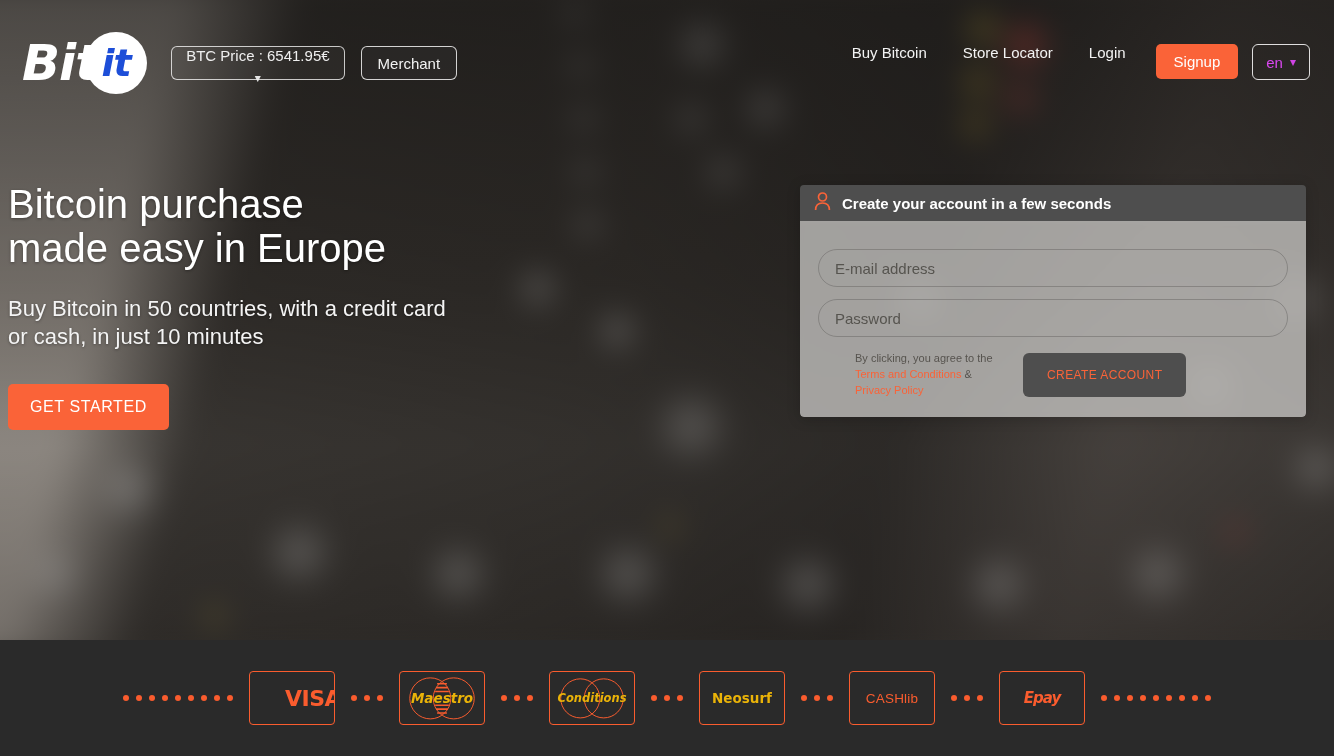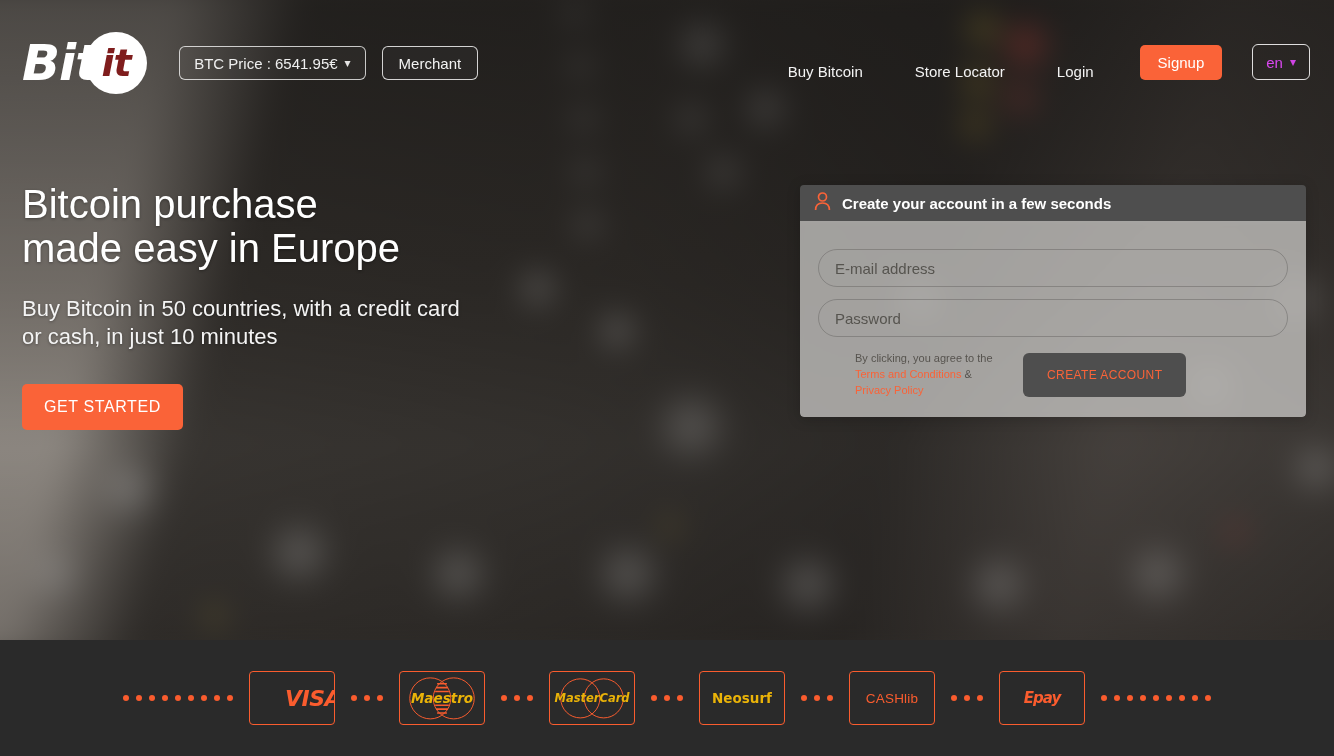--- a/index.html
+++ b/index.html
@@ -76,59 +76,59 @@
     font-size: 50px; font-weight: bold; font-style: italic; color: #fff;
     letter-spacing: -1px; line-height: 1;
     font-family: "DejaVu Sans", sans-serif;
   }
   .logo-circle {
     width: 62px; height: 62px; border-radius: 50%; background: #fff;
     display: flex; align-items: center; justify-content: center;
     margin-left: -13px;
   }
   .logo-it {
-    font-size: 38px; font-weight: bold; font-style: italic; color: #7f1d1d;
+    font-size: 38px; font-weight: bold; font-style: italic; color: #1d4ed8;
     line-height: 1; letter-spacing: -1px;
     font-family: "DejaVu Sans", sans-serif;
   }
   .btc-pill {
-    margin-left: 32px; height: 34px; padding: 0 14px;
+    margin-left: 24px; height: 34px; padding: 0 14px;
     border: 1px solid rgba(255,255,255,.75); border-radius: 6px;
     display: flex; align-items: center; gap: 7px;
-    color: #efefef; font-size: 15px; background: rgba(255,255,255,.04);
+    color: #efefef; font-size: 15px; background: rgba(255,255,255,.04); flex-direction: column;
   }
   .btc-caret { font-size: 12px; opacity: .95; }
   .merchant-pill {
     margin-left: 16px; height: 34px; padding: 0 16px;
     border: 1px solid rgba(255,255,255,.8); border-radius: 6px;
     display: flex; align-items: center;
     color: #f2f2f2; font-size: 15px; background: rgba(255,255,255,.03);
   }
   .header-right {
-    margin-left: auto; display: flex; align-items: flex-end; gap: 16px;
+    margin-left: auto; display: flex; align-items: flex-start; gap: 0;
     padding: 44px 24px 0 0;
   }
   .nav-link {
     color: #f3f3f3; font-size: 15px; text-decoration: none;
     padding: 0 18px; white-space: nowrap;
   }
   .signup-btn {
     background: #FA6338; color: #fff; border: none; border-radius: 5px;
     font-size: 15px; padding: 9px 18px; margin-left: 12px; cursor: pointer;
     font-family: "Liberation Sans", sans-serif;
   }
   .lang-pill {
     margin-left: 14px; height: 36px; padding: 0 13px;
     border: 1px solid rgba(255,255,255,.85); border-radius: 6px;
     display: flex; align-items: center; gap: 7px;
     color: #d946ef; font-size: 15px;
   }
 
   
-  .hero-copy { position: absolute; left: 22px; top: 182px; z-index: 20; width: 700px; }
+  .hero-copy { position: absolute; left: 8px; top: 182px; z-index: 20; width: 700px; }
   .hero-title {
     color: #fff; font-size: 40px; font-weight: 400; line-height: 1.1;
     text-shadow: 0 1px 3px rgba(0,0,0,.35);
   }
   .hero-sub {
     color: #f4f4f4; font-size: 22px; font-weight: 400; line-height: 1.25;
     margin-top: 25px; text-shadow: 0 1px 3px rgba(0,0,0,.35);
   }
   .get-started {
     margin-top: 34px; background: #FA6338; color: #fff; border: none;
@@ -186,21 +186,21 @@
   .dots span {
     width: 6px; height: 6px; border-radius: 50%; background: #FA5C2E;
     display: block;
   }
   .paycard {
     width: 86px; height: 54px; border: 1px solid #FA5C2E; border-radius: 4px;
     display: flex; align-items: center; justify-content: center;
     position: relative; overflow: hidden; flex: none;
   }
   .pay-visa {
-    color: #FA5C2E; font-size: 22px; font-weight: bold; font-style: italic;
+    color: #FA5C2E; font-size: 22px; font-weight: bold; 
     letter-spacing: -.5px; font-family: "DejaVu Sans", sans-serif; margin-left: 42px;
   }
   .pay-word {
     color: #eab308; font-weight: bold; font-size: 14px;
     font-family: "DejaVu Sans", sans-serif;
   }
   .pay-cashlib { color: #FA5C2E; font-size: 13.5px; letter-spacing: .2px; }
   .pay-epay {
     color: #FA5C2E; font-size: 15px; font-weight: bold; font-style: italic;
     font-family: "DejaVu Sans", sans-serif; letter-spacing: -1px;
@@ -331,21 +331,21 @@
     <span></span>
       <span></span>
       <span></span>
   </div>
 
   <div class="paycard">
     <svg class="mc-rings" viewBox="0 0 86 54">
       <circle cx="31" cy="27" r="20" fill="none" stroke="#FA5C2E" stroke-width="1"></circle>
       <circle cx="55" cy="27" r="20" fill="none" stroke="#FA5C2E" stroke-width="1"></circle>
     </svg>
-    <span class="pay-word" style="position:relative;font-size:11.5px;font-style:italic;">MasterCard</span>
+    <span class="pay-word" style="position:relative;font-size:11.5px;font-style:italic;">Conditions</span>
   </div>
 
   <div class="dots">
     <span></span>
       <span></span>
       <span></span>
   </div>
 
   <div class="paycard">
     <span class="pay-word" style="font-size:13.5px;">Neosurf</span>

